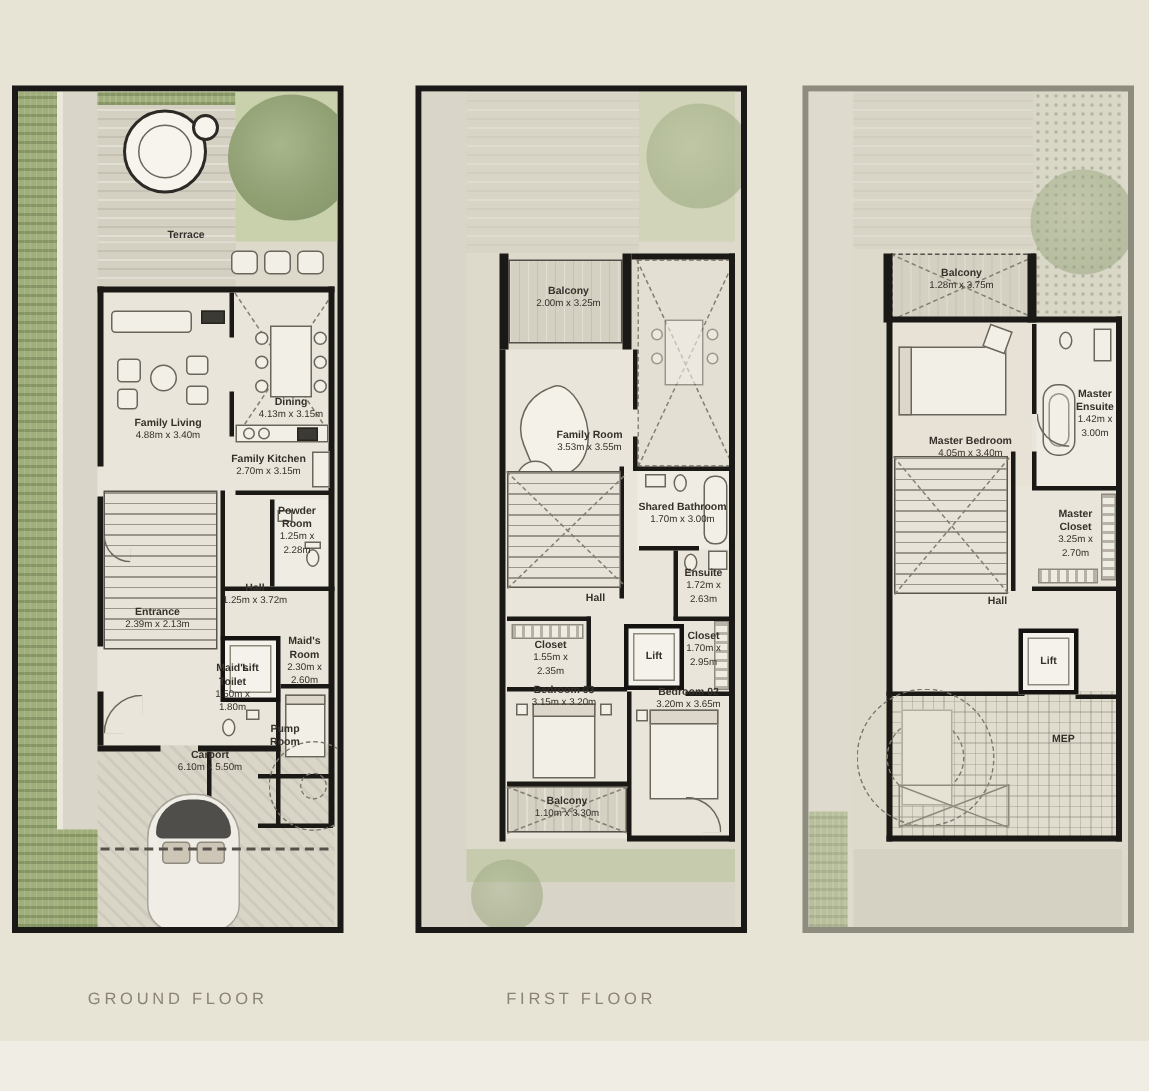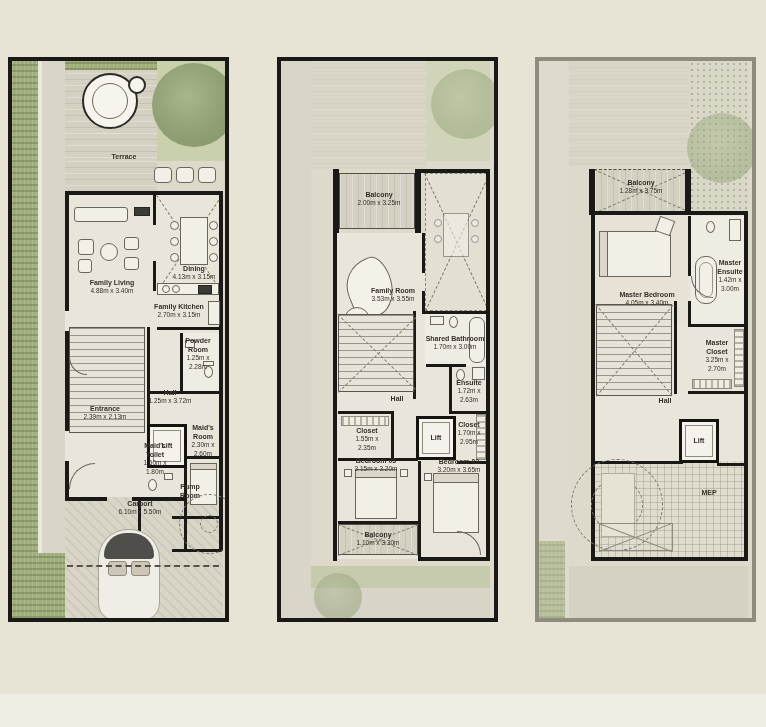--- a/index.html
+++ b/index.html
@@ -396,15 +396,17 @@
         </div>
       <div class="rl" style="left:160px;top:380px">
           <span class="nm">Lift</span>
         </div>
       <div class="rl" style="left:170px;top:432px">
           <span class="nm">MEP</span>
         </div>
     </div>
   </div>
 
+  <div class="cap" style="left:8px">GROUND FLOOR</div>
+  <div class="cap" style="left:277px">FIRST FLOOR</div>
 
   <div class="footerband"></div>
 </div>
 
 </body></html>

